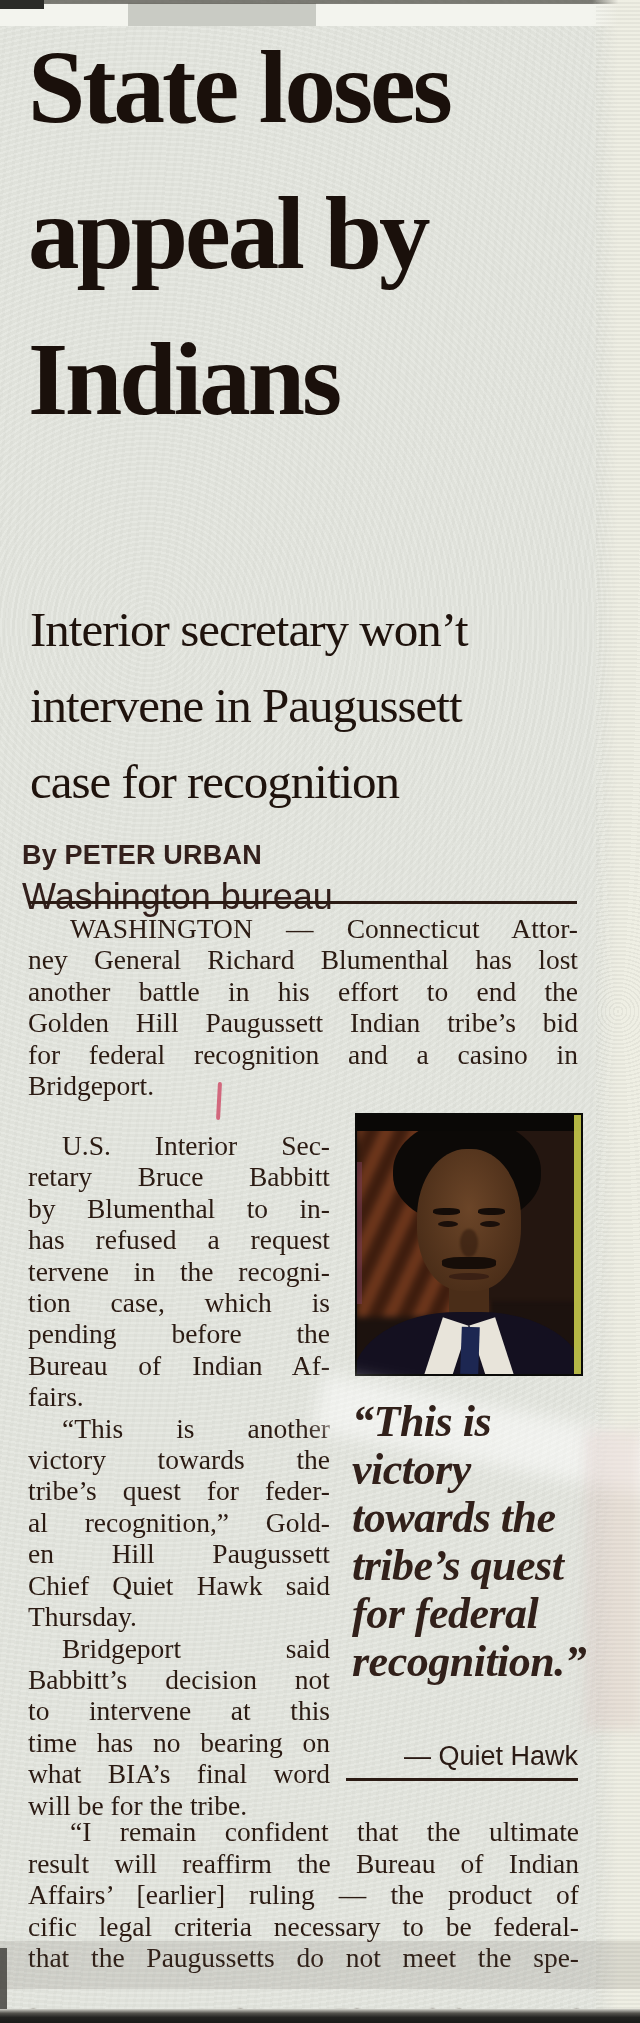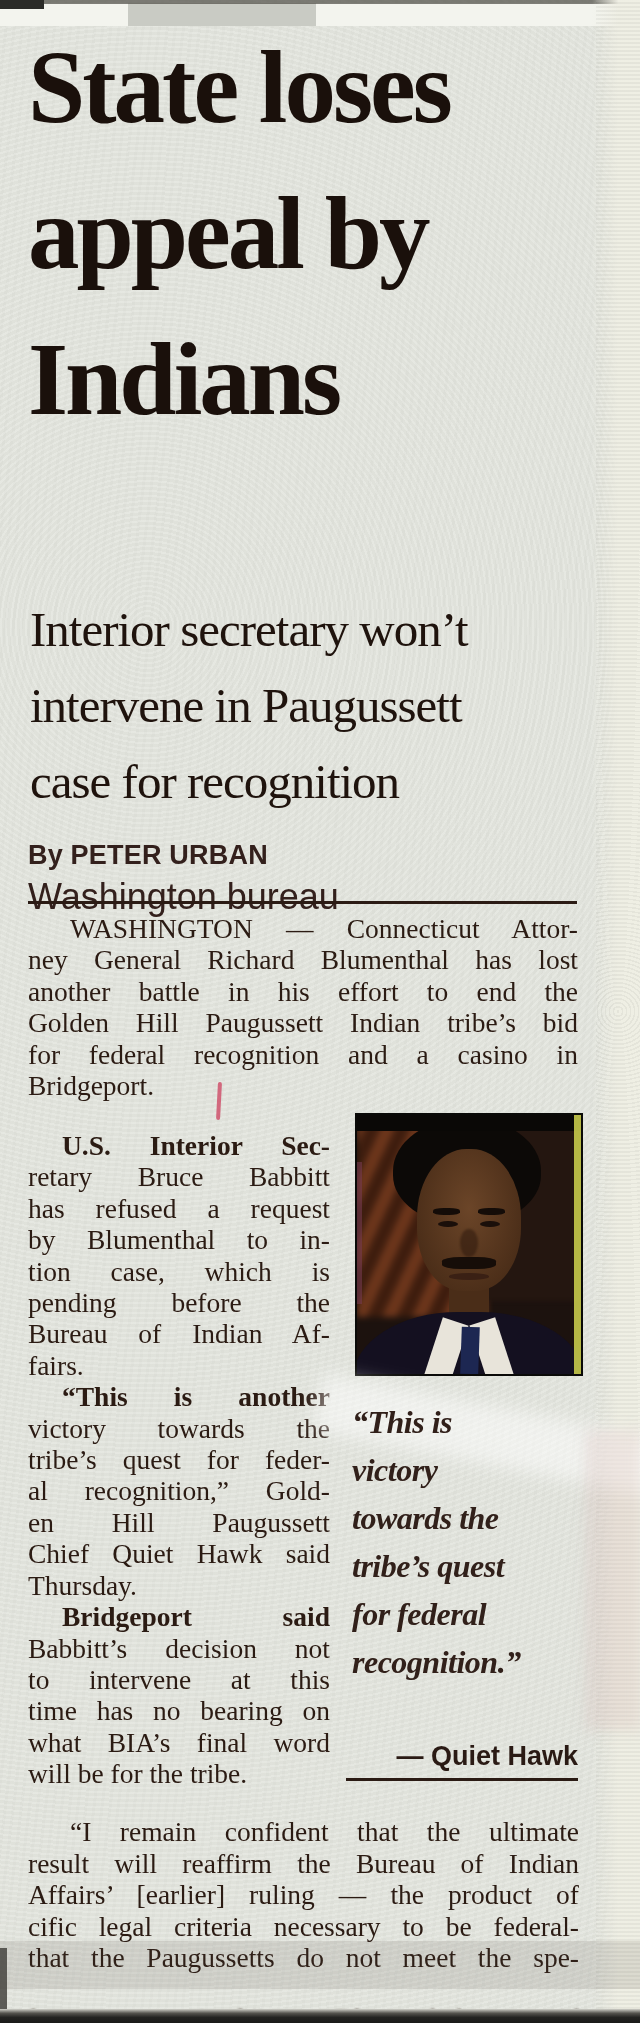--- a/index.html
+++ b/index.html
@@ -39,35 +39,35 @@
 
   
   .headline { left:28px; top:14px; width:590px;
               font-size:103px; line-height:146px; font-weight:700; letter-spacing:-3px;
               color:#1a100b; }
   .subheadline { left:30px; top:592px; width:575px;
               font-size:49px; line-height:76px; font-weight:400; letter-spacing:-1px;
               color:#1f130d; }
 
   
-  .byline { left:28px; top:840px; width:400px; font-family:"Liberation Sans","DejaVu Sans",sans-serif; color:#33201c; }
+  .byline { left:22px; top:840px; width:400px; font-family:"Liberation Sans","DejaVu Sans",sans-serif; color:#33201c; }
   .byline-author { font-size:27px; font-weight:700; letter-spacing:.2px; }
   .byline-bureau { font-size:36px; margin-top:5px; }
   .rule { background:#2b1b14; height:3px; }
   .byline-rule { left:28px; top:901px; width:549px; }
 
   
   .body-para { font-size:27.5px; line-height:31.4px; color:#2b1b13; }
   .jp > div { text-align:justify; text-align-last:justify; }
   .jp > div:last-child { text-align-last:left; }
   .jp > div:first-child { text-indent:42px; }
   .jp-all > div:last-child { text-align-last:justify; }
   .para-lead { left:28px; top:913px; width:550px; }
   .left-col  { left:28px; top:1130px; width:302px; }
-  .left-col .jp > div:first-child { text-indent:34px;font-weight:bold; }
+  .left-col .jp > div:first-child { text-indent:34px; }
   .para-last { left:28px; top:1816px; width:551px; line-height:31.6px; }
   .cutoff-line { left:30px; top:2003px; width:550px; font-size:27.5px; color:rgba(58,42,32,.85);
                  filter:blur(1.1px); text-align:justify; text-align-last:justify; }
 
   
   .photo { left:355px; top:1113px; width:228px; height:263px; background:#1c120e;
            border:2px solid #0a0a08; overflow:hidden; }
   .photo > div { position:absolute; }
   .ph-bg-left  { left:0; top:0; width:58%; height:78%;
                  background:repeating-linear-gradient(115deg, #7a3c1e 0 13px, #45200f 13px 27px);
@@ -89,25 +89,25 @@
   .ph-suit     { left:-2%; top:76%; width:104%; height:27%; background:#141020;
                  border-radius:45% 45% 0 0 / 95% 95% 0 0; }
   .ph-collar-l { left:34%; top:79%; width:12%; height:23%; background:#e8e4da; transform:rotate(18deg); }
   .ph-collar-r { left:54%; top:79%; width:12%; height:23%; background:#e8e4da; transform:rotate(-18deg); }
   .ph-tie      { left:46.5%; top:82%; width:8%; height:18%; background:#1d2752; transform:rotate(2deg); }
   .ph-edge-yellow  { right:0; top:0; width:7px; height:100%; background:#c6ca4b; opacity:.9; }
   .ph-edge-magenta { left:0; top:18%; width:5px; height:55%; background:#7a3c55; opacity:.55; }
 
   
   .pullquote { left:352px; top:1398px; width:230px;
-               font-size:32px; line-height:48px; font-style:italic; font-weight:600;
+               font-size:44px; line-height:48px; font-style:italic; font-weight:600;
                letter-spacing:-0.5px; color:#31201a; }
   .attribution { left:352px; top:1741px; width:226px; text-align:right;
                  font-family:"Liberation Sans","DejaVu Sans",sans-serif;
-                 font-size:27px; font-weight:700; color:#2a1a14; }
+                 font-size:27px; font-weight:400; color:#2a1a14; }
   .quote-rule { left:346px; top:1778px; width:232px; }
 </style>
 </head>
 <body>
 
 <div class="page">
 
   <div class="abs top-white-strip"></div>
   <div class="abs top-gray-patch"></div>
   <div class="abs top-dark-line"></div>
@@ -141,22 +141,23 @@
       <div>for federal recognition and a casino in</div>
       <div>Bridgeport.</div>
     </div>
 
   <div class="abs pen-mark"></div>
 
   <div class="abs left-col">
     <div class="body-para jp">
         <div>U.S. Interior Sec-</div>
         <div>retary Bruce Babbitt</div>
+        <div>by Blumenthal to in-</div>
         <div>has refused a request</div>
-        <div>by Blumenthal to in-</div>
+        <div>tervene in the recogni-</div>
         <div>tion case, which is</div>
         <div>pending before the</div>
         <div>Bureau of Indian Af-</div>
         <div>fairs.</div>
       </div>
     <div class="body-para jp">
         <div>“This is another</div>
         <div>victory towards the</div>
         <div>tribe’s quest for feder-</div>
         <div>al recognition,” Gold-</div>

